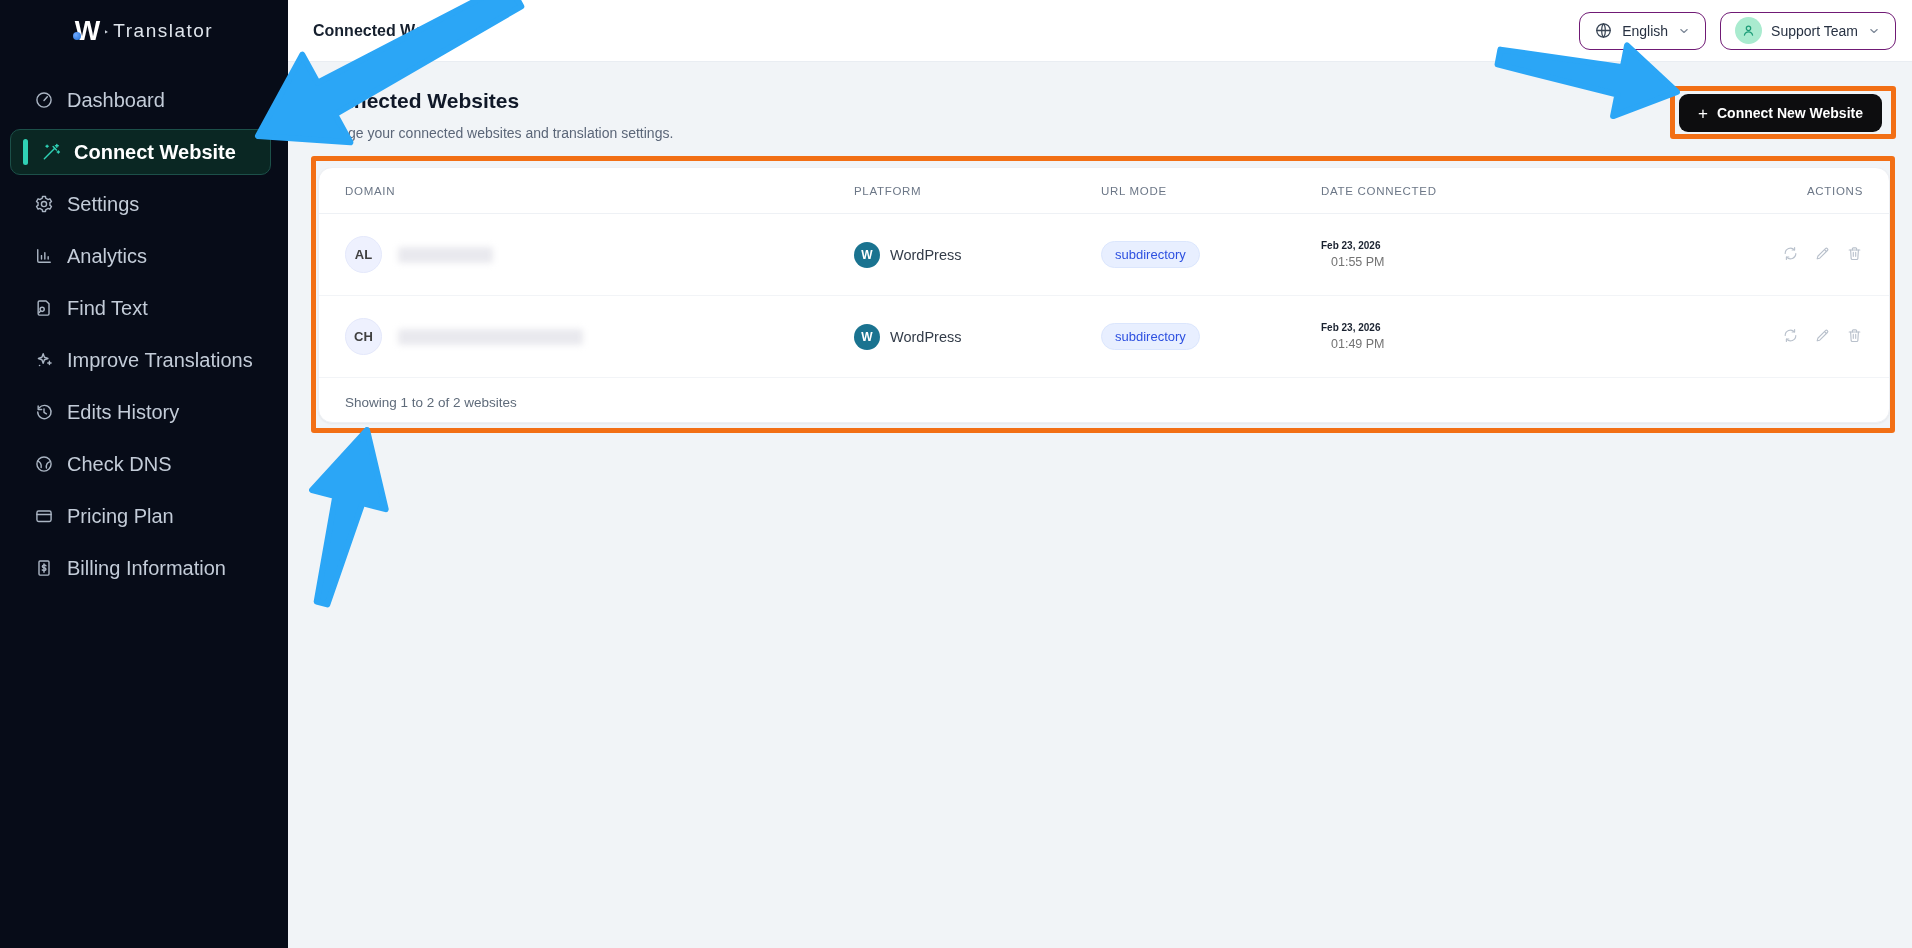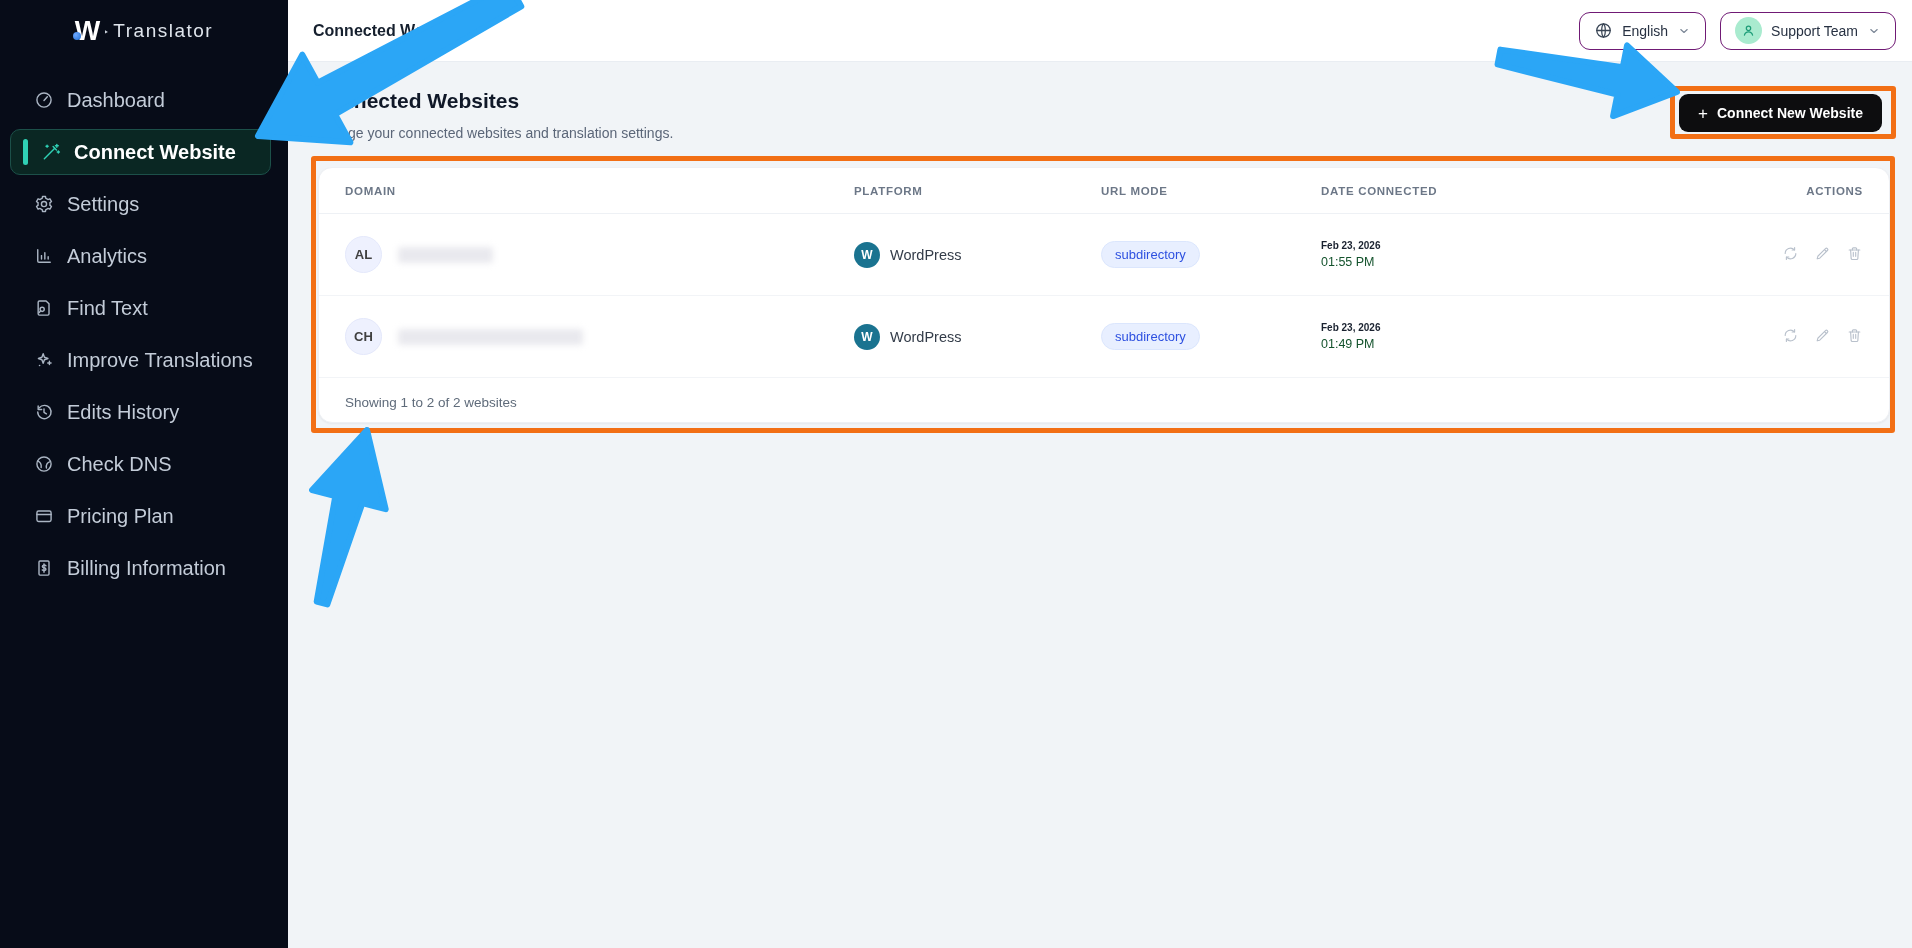--- a/index.html
+++ b/index.html
@@ -45,34 +45,34 @@
   .page-subtitle{position:absolute;left:25px;top:63px;margin:0;font-size:14px;color:#5b6678;}
   .connect-btn{position:absolute;right:30px;top:32px;height:38px;background:#0d0d0f;color:#fff;border:none;
     border-radius:9px;padding:0 19px;font-size:14px;font-weight:700;display:flex;align-items:center;gap:9px;
     cursor:pointer;font-family:inherit;}
   .connect-btn .plus{font-size:17px;font-weight:400;line-height:1;}
   
   .card{position:absolute;left:30px;top:105px;width:1572px;height:256px;background:#fff;border-radius:14px;
     border:1px solid #eef0f4;box-shadow:0 1px 2px rgba(16,24,40,.05);box-sizing:border-box;overflow:hidden;}
   .thead,.trow{display:grid;grid-template-columns:509px 247px 220px 434px 1fr;align-items:center;padding:0 26px;}
   .thead{height:45px;border-bottom:1px solid #eef1f5;}
-  .th{font-size:11.5px;letter-spacing:.7px;color:#6c7787;font-weight:700;}
+  .th{font-size:11.5px;letter-spacing:.7px;color:#6c7787;font-weight:400;}
   .th:last-child{text-align:right;}
   .trow{height:81px;border-bottom:1px solid #f2f4f7;}
   .cell-domain{display:flex;align-items:center;gap:16px;}
   .avatar{width:37px;height:37px;border-radius:50%;background:#eef1fe;border:1px solid #e4e8fb;color:#404040;
     font-size:13px;font-weight:700;display:flex;align-items:center;justify-content:center;box-sizing:border-box;}
   .blur-bar{height:16px;border-radius:3px;background:#e9e9ee;filter:blur(3px);}
   .cell-platform{display:flex;align-items:center;gap:10px;font-size:14.5px;color:#333c49;}
   .wp-ico{width:26px;height:26px;border-radius:50%;background:#1a7390;color:#fff;font-size:12px;font-weight:700;
     display:flex;align-items:center;justify-content:center;}
   .badge{display:inline-block;font-size:13px;color:#2d50e0;background:#e8efff;border:1px solid #dbe6fd;
     border-radius:999px;padding:5px 13px;font-weight:500;}
   .cell-date .d1{font-size:10px;font-weight:600;color:#1a2230;}
-  .cell-date .d2{font-size:12.5px;color:#14532d;margin-top:4px;}
+  .cell-date .d2{font-size:12.5px;color:#737373;margin-top:4px;margin-left:10px;}
   .cell-actions{display:flex;justify-content:flex-end;gap:15px;}
   .act-btn{background:none;border:none;padding:0;cursor:pointer;color:#b9c1cc;display:inline-flex;}
   .act-btn svg{width:17px;height:17px;fill:none;stroke:currentColor;stroke-width:1.6;stroke-linecap:round;stroke-linejoin:round;}
   .tfoot{height:48px;display:flex;align-items:center;padding:0 26px;font-size:13.5px;color:#5f6b7a;}
   
   .hl-box{position:absolute;border:5px solid #f26f15;border-radius:3px;box-sizing:border-box;z-index:15;pointer-events:none;}
   #arrow-layer{position:absolute;left:0;top:0;width:1912px;height:948px;z-index:20;pointer-events:none;}
 </style>
 </head>
 <body>

